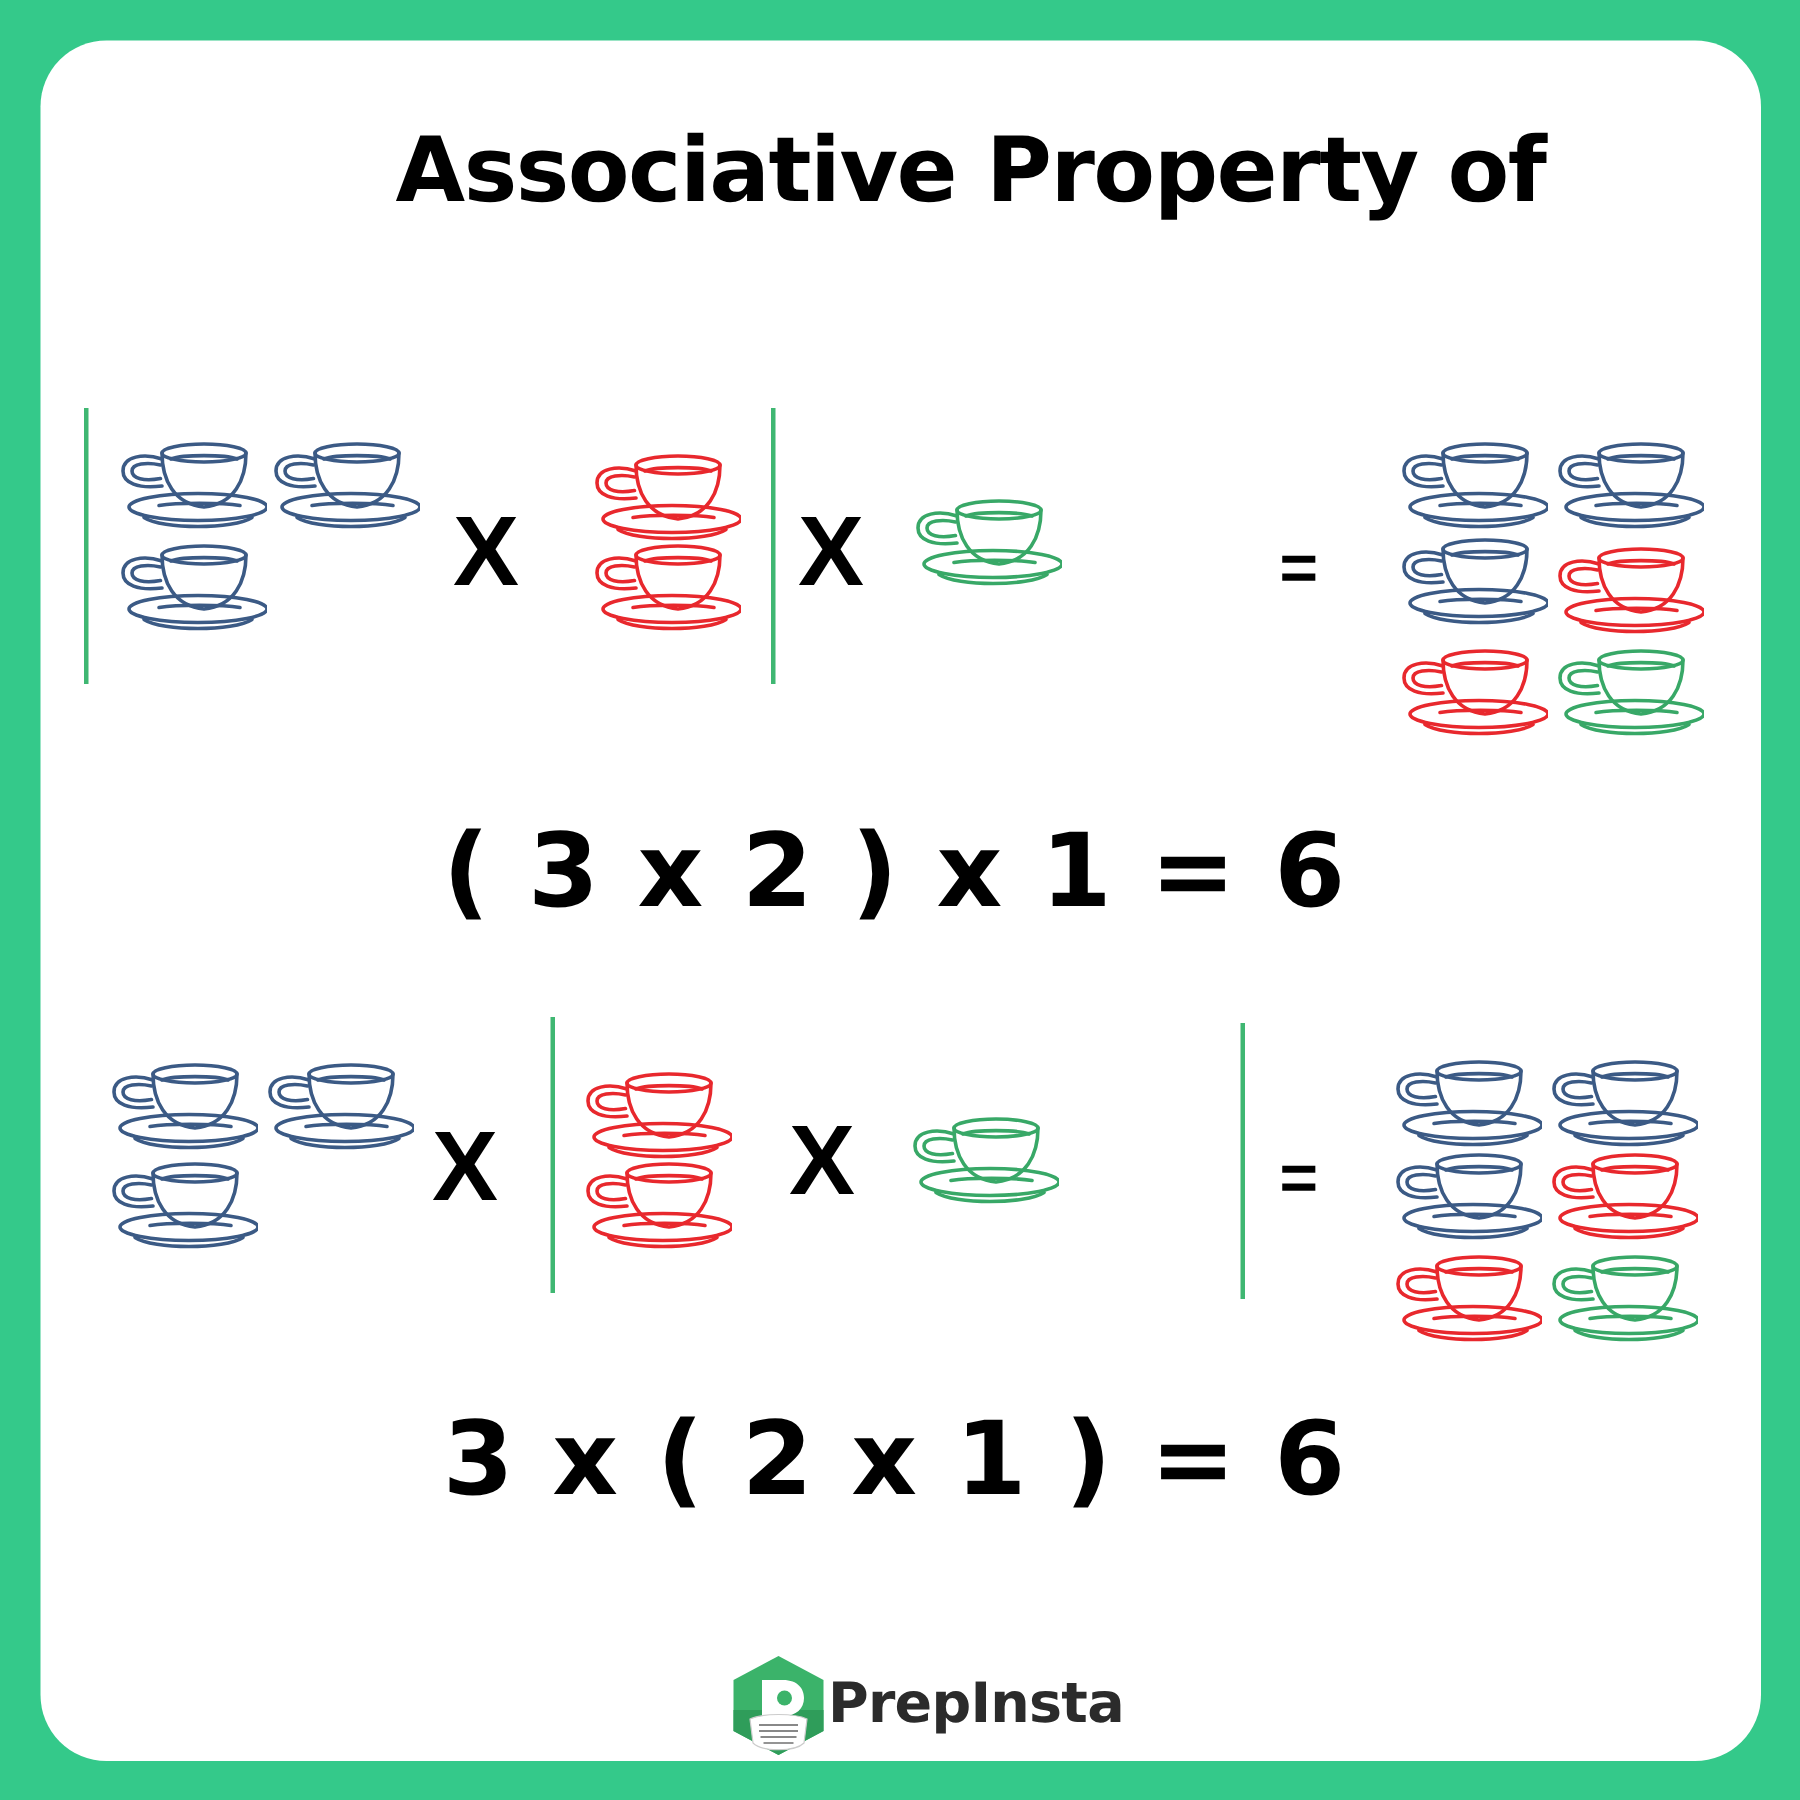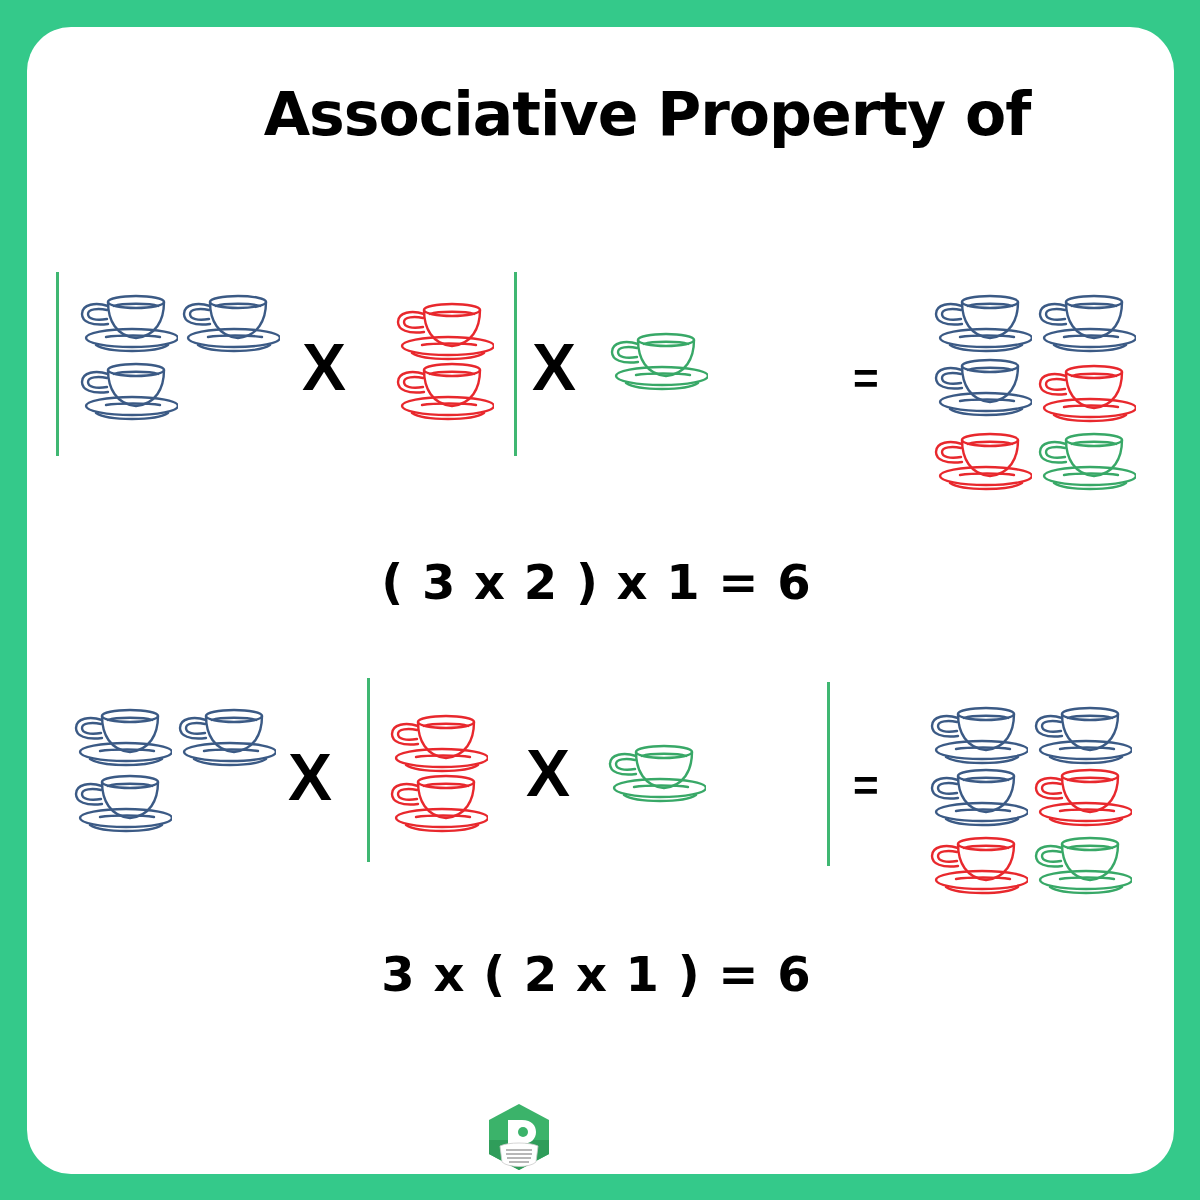--- a/index.html
+++ b/index.html
@@ -53,21 +53,21 @@
     font-size: 44px;
     line-height: 44px;
     color: #000;
     font-family: "Liberation Sans", sans-serif;
   }
   .equation {
     position: absolute;
     left: 0; width: 1192px;
     text-align: center;
     font-weight: bold;
-    font-size: 48px;
+    font-size: 68px;
     line-height: 60px;
     color: #000;
     word-spacing: 2px;
   }
   .logo {
     position: absolute;
     left: 486px; top: 1102px;
     width: 260px; height: 70px;
   }
   .logo-mark { position: absolute; left: 0; top: 0; width: 66px; height: 70px; }
@@ -227,13 +227,14 @@
     <path d="M22 46 V18 H36 C46 18, 50 24, 50 30 C50 37, 45 42, 36 42 H32 V46 Z" fill="#ffffff"></path>
     <circle cx="37" cy="30" r="5" fill="#3bb36a"></circle>
     <path d="M14 44 C22 40, 44 40, 52 44 L50 60 C44 66, 22 66, 16 60 Z" fill="#ffffff" stroke="#cccccc" stroke-width="0.8"></path>
     <g stroke="#888888" stroke-width="1.2">
       <line x1="20" y1="48" x2="46" y2="48"></line>
       <line x1="20" y1="52" x2="46" y2="52"></line>
       <line x1="21" y1="56" x2="45" y2="56"></line>
       <line x1="23" y1="60" x2="43" y2="60"></line>
     </g>
   </svg>
+  <div class="logo-text">PrepInsta</div>
 </div>
 
 </body></html>

